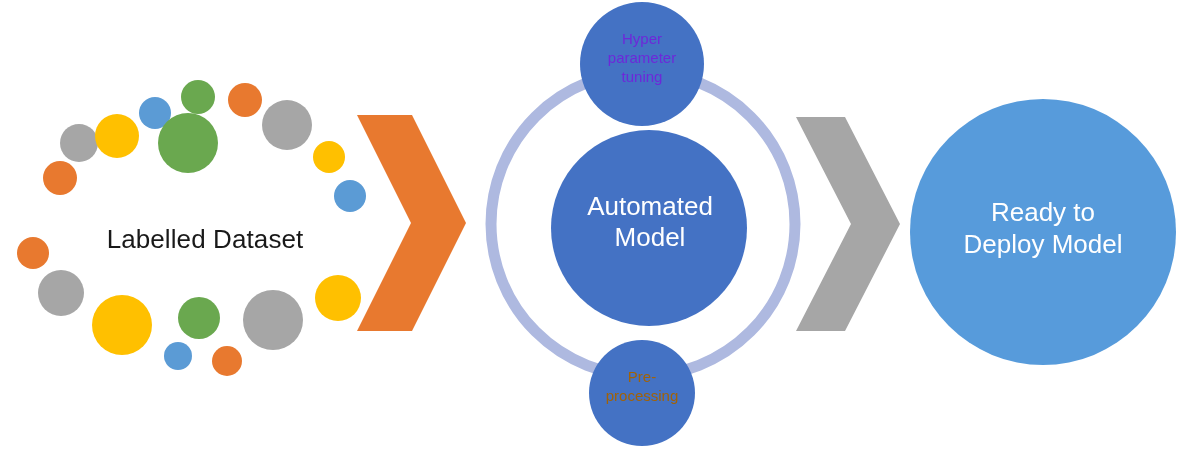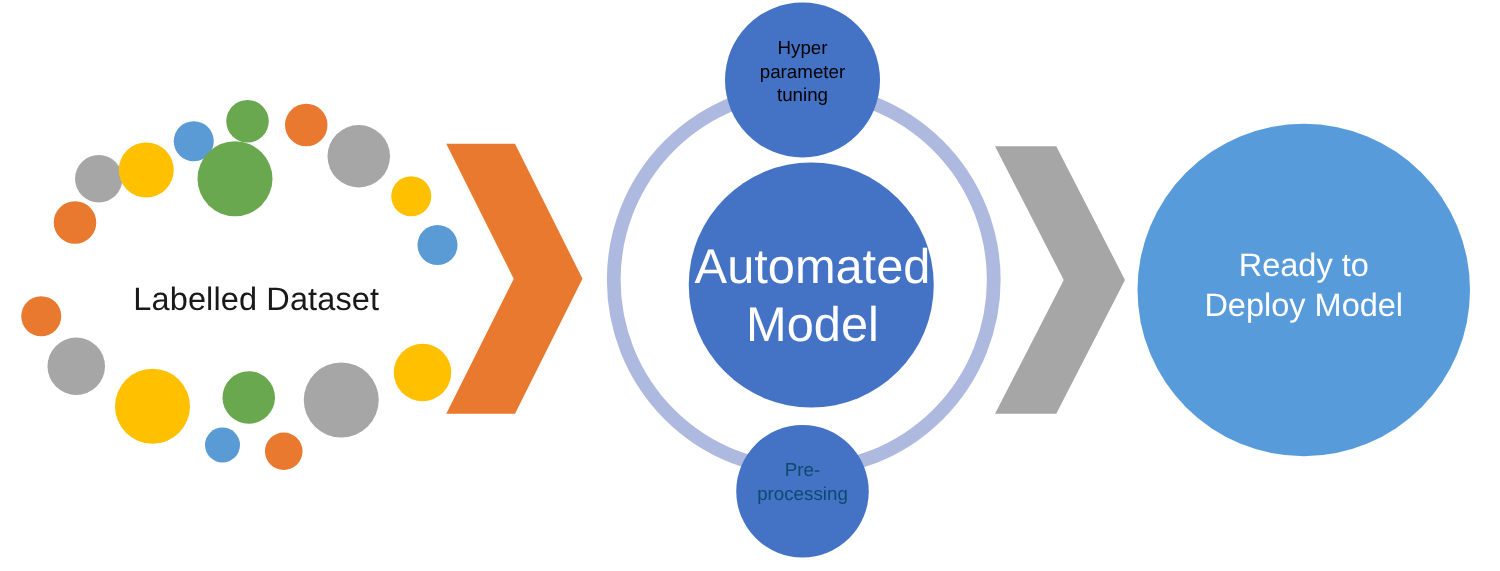--- a/index.html
+++ b/index.html
@@ -50,38 +50,38 @@
     width: 290px;
     font-size: 26px;
     color: #191919;
     font-weight: 400;
     letter-spacing: 0.1px;
   }
   .lbl-automated {
     left: 540px;
     top: 191px;
     width: 220px;
-    font-size: 39px;
+    font-size: 26px;
     color: #ffffff;
     line-height: 1.2;
   }
   .lbl-hyper {
     left: 585px;
     top: 29px;
     width: 114px;
     font-size: 15px;
-    color: #000000;
+    color: #6d28d9;
     line-height: 1.28;
   }
   .lbl-pre {
     left: 585px;
     top: 367px;
     width: 114px;
     font-size: 15px;
-    color: #0c4a6e;
+    color: #a16207;
     line-height: 1.28;
   }
   .lbl-ready {
     left: 932px;
     top: 196px;
     width: 222px;
     font-size: 26px;
     color: #ffffff;
     line-height: 1.24;
   }

